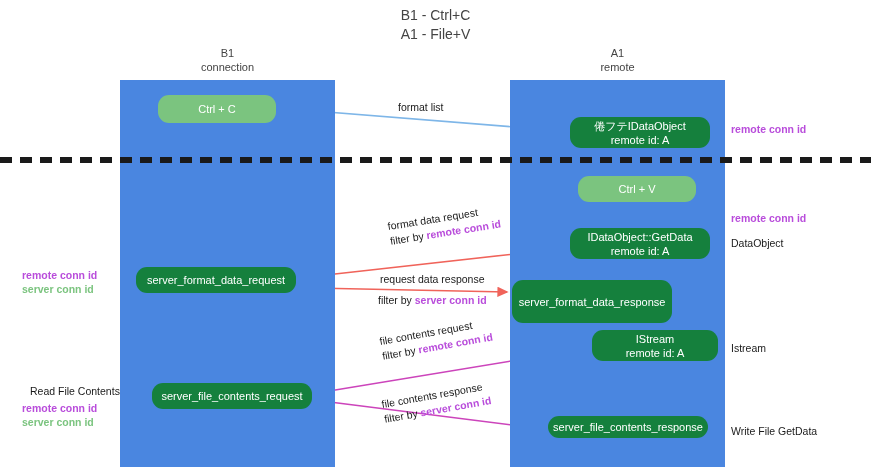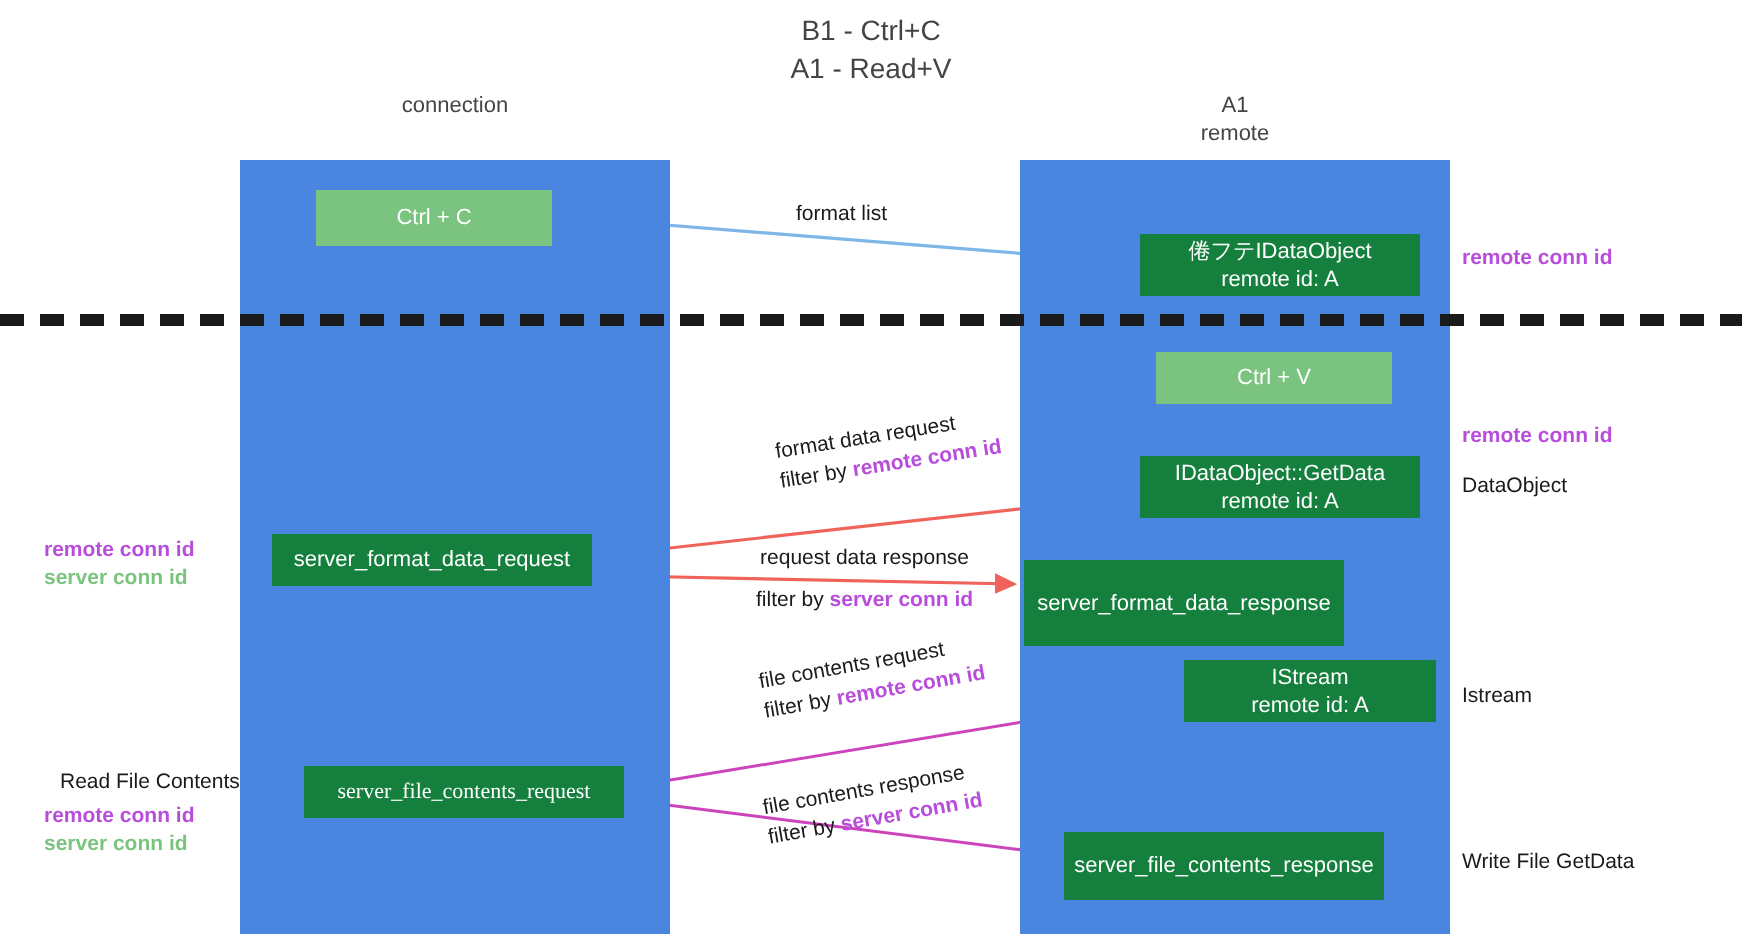--- a/index.html
+++ b/index.html
@@ -67,34 +67,35 @@
     box-sizing: border-box;
     display: flex;
     flex-direction: column;
     align-items: center;
     justify-content: center;
     color: #ffffff;
     font-size: 11px;
     line-height: 14px;
     text-align: center;
     padding: 2px 15px;
+    border-radius: 11px;
   }
   .node.green { background: #7bc47f; }
   .node.orange { background: #15803d; }
   .node .l2 { font-size: 11px; }
 
   #n-ctrlc   { left: 158px; top: 95px;  width: 118px; height: 28px; }
   #n-idataobj{ left: 570px; top: 117px; width: 140px; height: 31px; }
   #n-ctrlv   { left: 578px; top: 176px; width: 118px; height: 26px; }
   #n-getdata { left: 570px; top: 228px; width: 140px; height: 31px; }
   #n-sfdreq  { left: 136px; top: 267px; width: 160px; height: 26px; }
   #n-sfdresp { left: 512px; top: 280px; width: 160px; height: 43px; }
   #n-istream { left: 592px; top: 330px; width: 126px; height: 31px; }
-  #n-sfcreq  { left: 152px; top: 383px; width: 160px; height: 26px; font-family: Liberation Serif, serif; }
-  #n-sfcresp { left: 532px; top: 416px; width: 160px; height: 34px; }
+  #n-sfcreq  { left: 152px; top: 383px; width: 160px; height: 26px; }
+  #n-sfcresp { left: 548px; top: 416px; width: 160px; height: 22px; }
 
   
   .edge-label {
     position: absolute;
     font-size: 10.5px;
     line-height: 15px;
     color: #1a1a1a;
     white-space: nowrap;
   }
   .edge-label .hl-remote { color: #b94ddb; font-weight: bold; }
@@ -167,24 +168,25 @@
     <line x1="314" y1="400" x2="543" y2="429" stroke="#cc44bb" stroke-width="1.5" marker-end="url(#ah-mag)"></line>
   </svg>
 
   <div class="lane" id="lane-b1"></div>
   <div class="lane" id="lane-a1"></div>
 
   <div id="divider"></div>
 
   <div id="title">
     <div>B1 - Ctrl+C</div>
-    <div>A1 - Read+V</div>
+    <div>A1 - File+V</div>
   </div>
 
   <div class="lane-head" id="head-b1">
+    <div>B1</div>
     <div>connection</div>
   </div>
   <div class="lane-head" id="head-a1">
     <div>A1</div>
     <div>remote</div>
   </div>
 
   <div class="node green" id="n-ctrlc">
     <div>Ctrl + C</div>
   </div>

